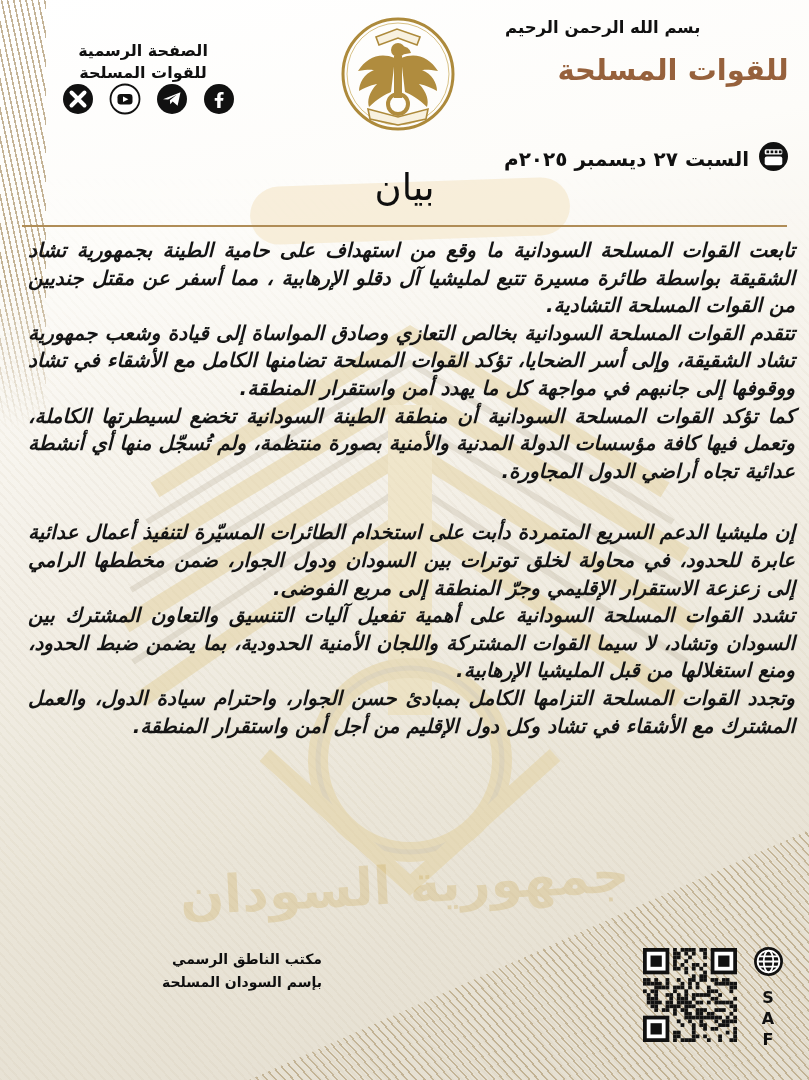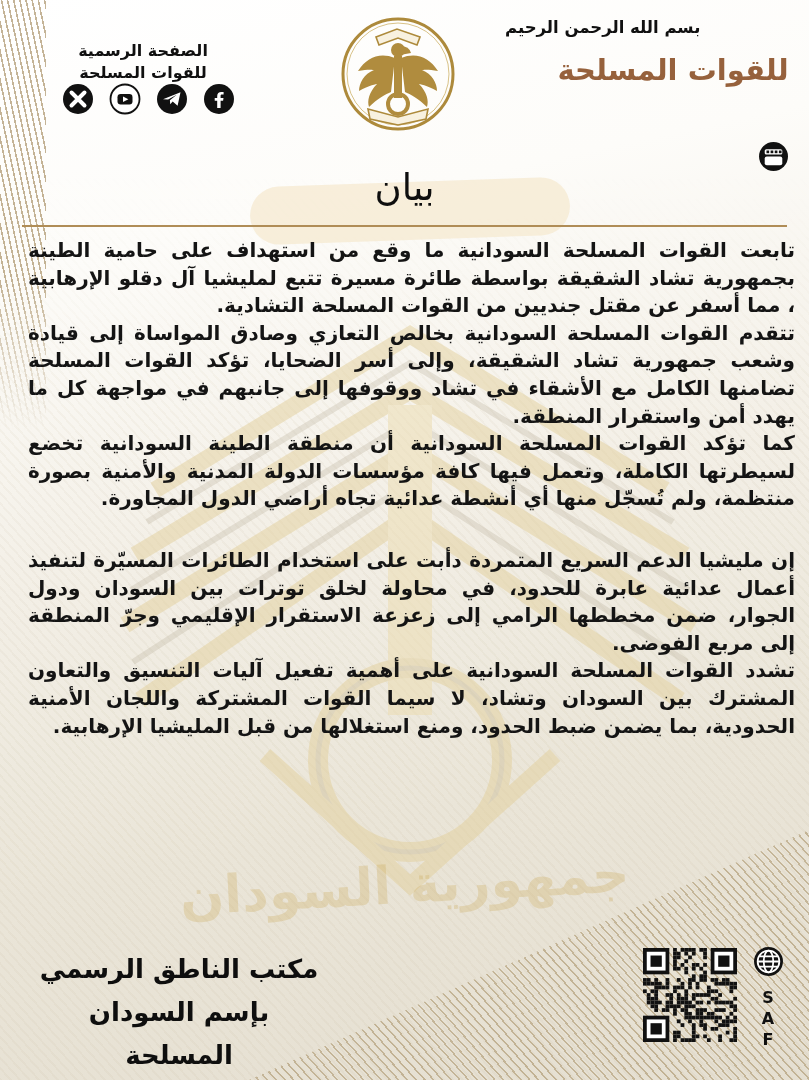--- a/index.html
+++ b/index.html
@@ -33,27 +33,27 @@
   .date-text{font-size:20px;font-weight:800;color:#101010;white-space:nowrap;}
   .emblem{position:absolute;top:12px;left:338px;width:120px;height:124px;}
   .page-label{position:absolute;top:40px;left:26px;width:234px;text-align:center;
     font-size:16px;font-weight:800;color:#101010;line-height:1.35;}
   .social-row{position:absolute;top:83px;left:62px;display:flex;flex-direction:row;gap:15px;direction:ltr;}
   .social-row svg{display:block;}
   
   .bayan-title{position:absolute;top:166px;left:0;right:0;text-align:center;
     font-size:37px;font-weight:400;color:#0e0e0e;}
   .rule{position:absolute;top:225px;left:22px;right:22px;height:2px;background:#b08d57;}
-  .body-text{position:absolute;top:237px;right:14px;left:28px;direction:rtl;}
+  .body-text{position:absolute;top:237px;right:14px;left:28px;direction:rtl;font-style:italic;}
   .body-text p{margin:0;font-size:20px;font-weight:700;color:#141414;line-height:1.38;
     text-align:justify;}
   .body-text p.gap-before{margin-top:34px;}
   
-  .signature{position:absolute;top:948px;left:36px;width:286px;text-align:center;
-    font-size:26px;font-weight:800;color:#0e0e0e;line-height:1.65;}
+  .signature{position:absolute;top:948px;left:36px;width:286px;text-align:right;
+    font-size:14px;font-weight:800;color:#0e0e0e;line-height:1.65;}
   .qr{position:absolute;right:72px;bottom:38px;width:94px;height:94px;}
   .saf-column{position:absolute;right:22px;bottom:30px;width:38px;display:flex;
     flex-direction:column;align-items:center;gap:1px;}
   .saf-letter{font-size:16px;font-weight:800;color:#101010;line-height:1.25;}
   .saf-column .globe-wrap{margin-bottom:6px;}
 </style>
 </head>
 <body>
 
 <div class="page">
@@ -91,20 +91,21 @@
       <svg width="31" height="31" viewBox="0 0 30 30">
         <circle cx="15" cy="15" r="14" fill="#111"></circle>
         <rect x="6.5" y="8" width="17" height="5" rx="1.5" fill="#fff"></rect>
         <rect x="8.2" y="9.2" width="2.6" height="2.6" fill="#111"></rect>
         <rect x="12.2" y="9.2" width="2.6" height="2.6" fill="#111"></rect>
         <rect x="16.2" y="9.2" width="2.6" height="2.6" fill="#111"></rect>
         <rect x="20.2" y="9.2" width="2.6" height="2.6" fill="#111"></rect>
         <rect x="6.5" y="15" width="17" height="8.5" rx="2" fill="#fff"></rect>
       </svg>
     </span>
+    <span class="date-text">السبت ٢٧ ديسمبر ٢٠٢٥م</span>
   </div>
 
   <svg class="emblem" viewBox="0 0 120 124">
     <circle cx="60" cy="62" r="55" fill="none" stroke="#ad8a3b" stroke-width="3"></circle>
     <circle cx="60" cy="62" r="51" fill="none" stroke="#c8a856" stroke-width="1" opacity=".7"></circle>
     <path d="M38 25 L59 17 L82 25 L79 33 L60 26 L41 33 Z" fill="#f8f1df" stroke="#ad8a3b" stroke-width="1.6"></path>
     <circle cx="60" cy="38" r="7" fill="#b08c3e"></circle>
     <path d="M60 34 q11 -1 13 7 l-11 2 Z" fill="#b08c3e"></path>
     <path d="M57 46 C42 40 29 45 20 59 C30 57 36 58 36 58 C26 62 21 71 21 79 C31 73 39 72 39 72 C31 80 29 89 31 95 C39 87 48 82 53 80 Z" fill="#b08c3e"></path>
     <path d="M63 46 C78 40 91 45 100 59 C90 57 84 58 84 58 C94 62 99 71 99 79 C89 73 81 72 81 72 C89 80 91 89 89 95 C81 87 72 82 67 80 Z" fill="#b08c3e"></path>
@@ -147,20 +148,21 @@
 
   <div class="bayan-title">بيان</div>
   <div class="rule"></div>
 
   <div class="body-text">
     <p>تابعت القوات المسلحة السودانية ما وقع من استهداف على حامية الطينة بجمهورية تشاد الشقيقة بواسطة طائرة مسيرة تتبع لمليشيا آل دقلو الإرهابية ، مما أسفر عن مقتل جنديين من القوات المسلحة التشادية.</p>
     <p>تتقدم القوات المسلحة السودانية بخالص التعازي وصادق المواساة إلى قيادة وشعب جمهورية تشاد الشقيقة، وإلى أسر الضحايا، تؤكد القوات المسلحة تضامنها الكامل مع الأشقاء في تشاد ووقوفها إلى جانبهم في مواجهة كل ما يهدد أمن واستقرار المنطقة.</p>
     <p>كما تؤكد القوات المسلحة السودانية أن منطقة الطينة السودانية تخضع لسيطرتها الكاملة، وتعمل فيها كافة مؤسسات الدولة المدنية والأمنية بصورة منتظمة، ولم تُسجّل منها أي أنشطة عدائية تجاه أراضي الدول المجاورة.</p>
     <p class="gap-before">إن مليشيا الدعم السريع المتمردة دأبت على استخدام الطائرات المسيّرة لتنفيذ أعمال عدائية عابرة للحدود، في محاولة لخلق توترات بين السودان ودول الجوار، ضمن مخططها الرامي إلى زعزعة الاستقرار الإقليمي وجرّ المنطقة إلى مربع الفوضى.</p>
     <p>تشدد القوات المسلحة السودانية على أهمية تفعيل آليات التنسيق والتعاون المشترك بين السودان وتشاد، لا سيما القوات المشتركة واللجان الأمنية الحدودية، بما يضمن ضبط الحدود، ومنع استغلالها من قبل المليشيا الإرهابية.</p>
+    <p>وتجدد القوات المسلحة التزامها الكامل بمبادئ حسن الجوار، واحترام سيادة الدول، والعمل المشترك مع الأشقاء في تشاد وكل دول الإقليم من أجل أمن واستقرار المنطقة.</p>
   </div>
 
   <div class="signature">
     <div>مكتب الناطق الرسمي</div>
     <div>بإسم السودان المسلحة</div>
   </div>
 
   <svg class="qr" id="qr-svg" viewBox="0 0 25 25">
       <rect x="0" y="0" width="25" height="25" fill="none"></rect>
       <rect x="8" y="0" width="1" height="1" fill="#111"></rect>

